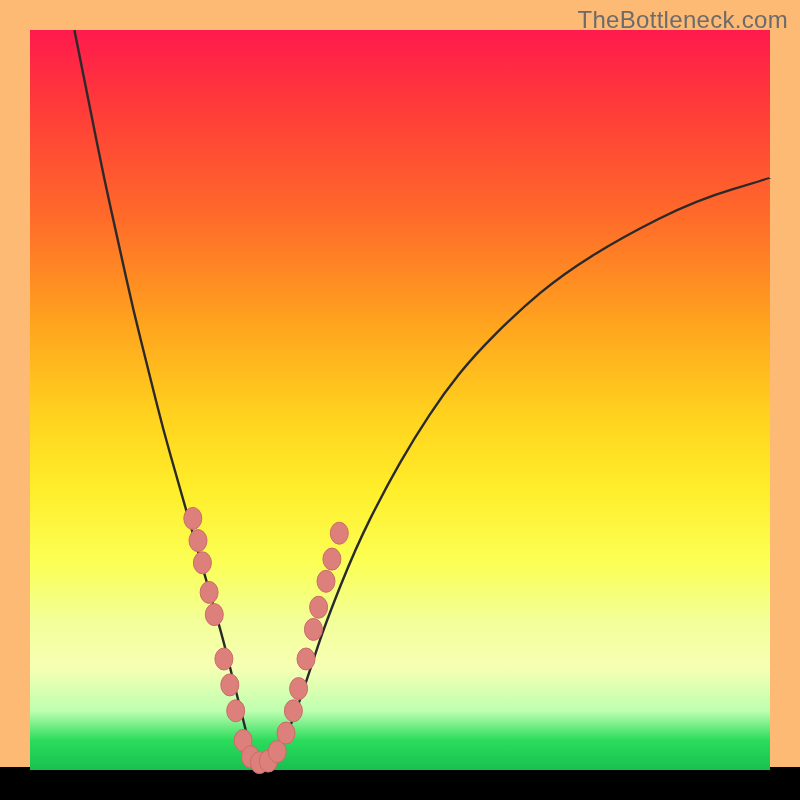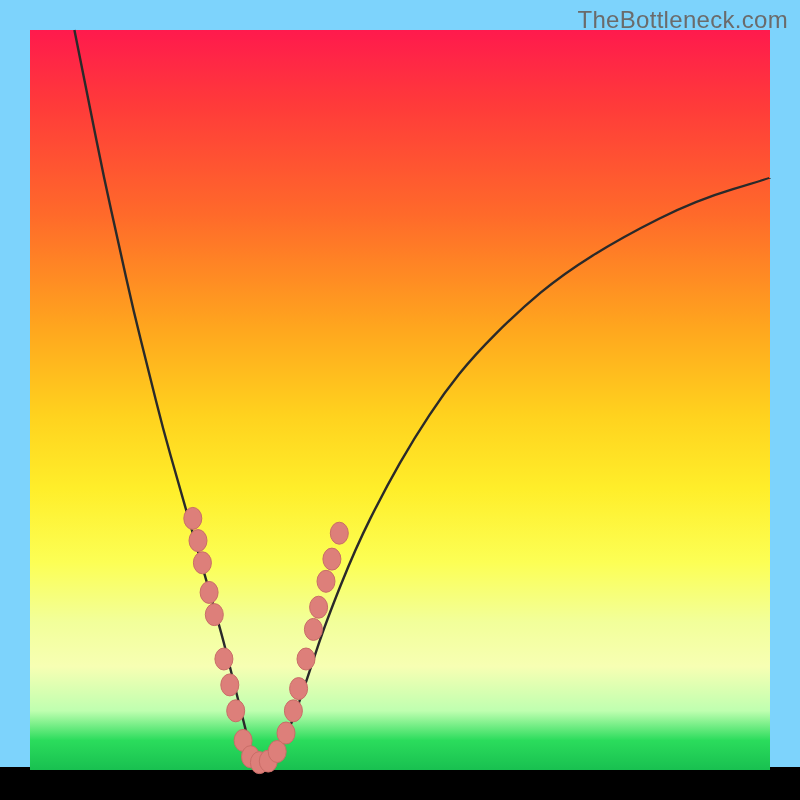--- a/index.html
+++ b/index.html
@@ -8,21 +8,21 @@
     width: 800px;
     height: 800px;
     overflow: hidden;
     background: #000;
     font-family: Arial, Helvetica, sans-serif;
   }
   .frame {
     position: relative;
     width: 800px;
     height: 767px;
-    background: #7dd3fc;
+    background: #fdba74;
   }
   .plot {
     position: absolute;
     left: 30px;
     top: 30px;
     width: 740px;
     height: 740px;
     
     background: linear-gradient(
       to bottom,

